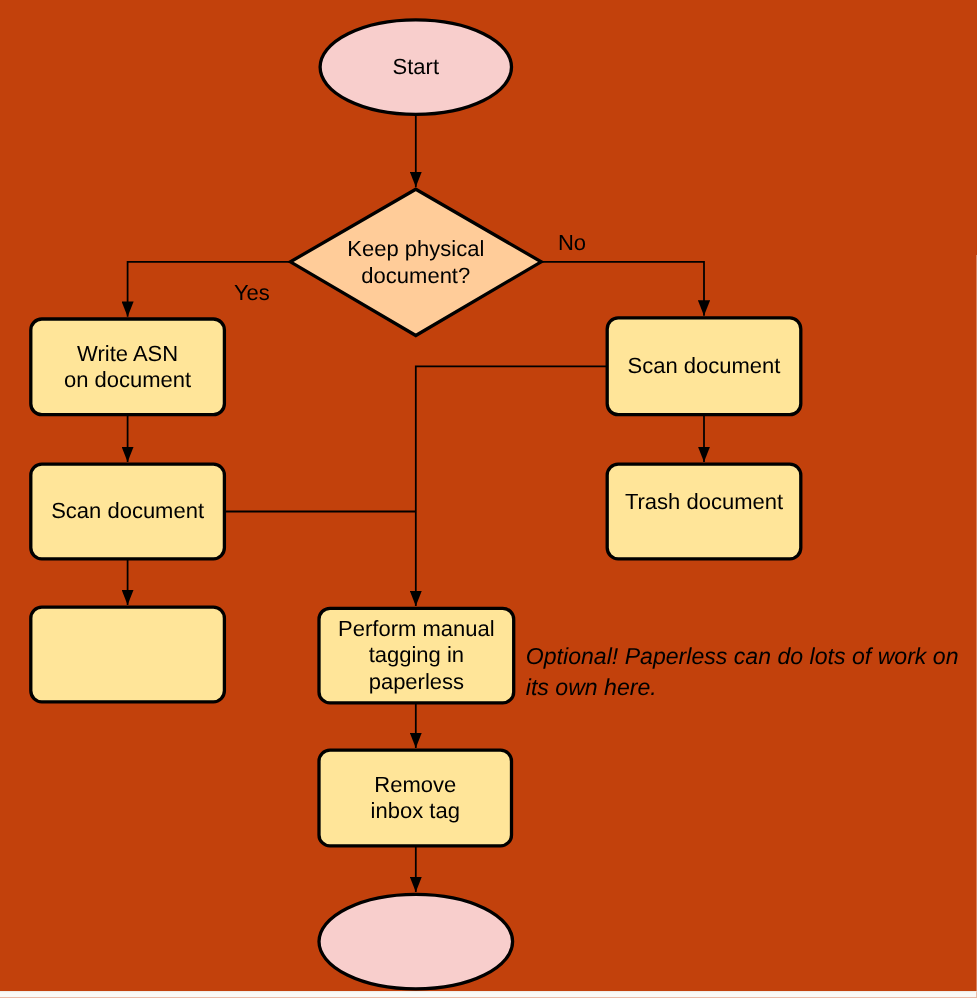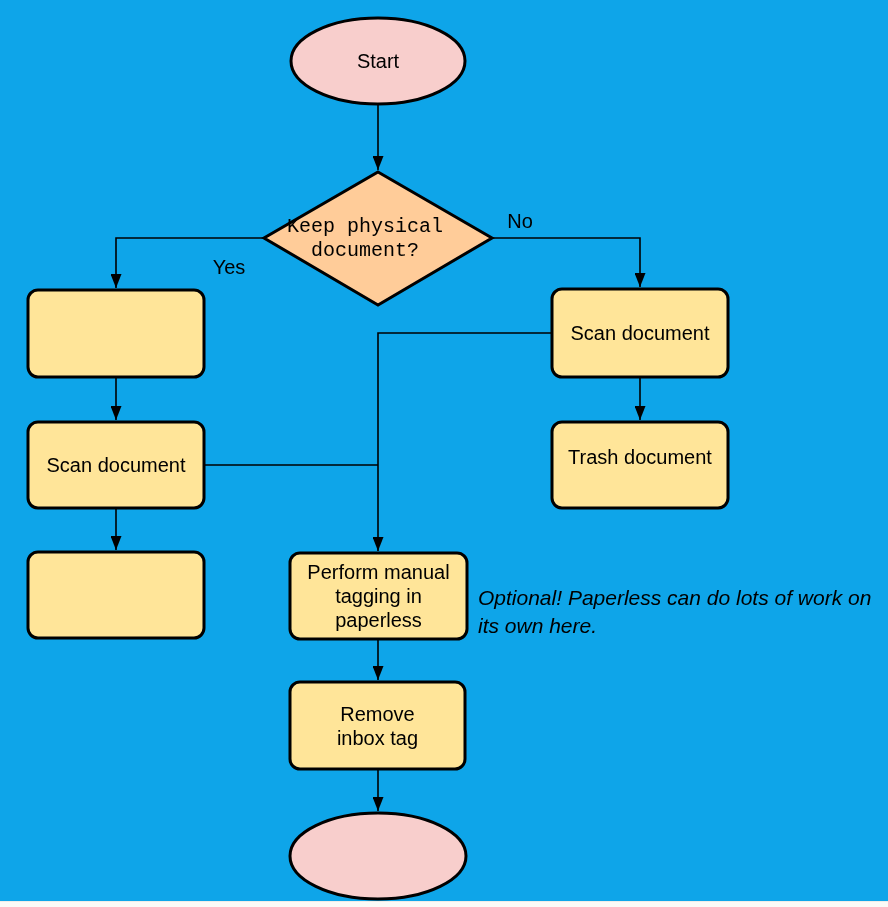--- a/index.html
+++ b/index.html
@@ -5,21 +5,21 @@
   html, body {
     margin: 0;
     padding: 0;
     background: #ffffff;
     font-family: "Liberation Sans", sans-serif;
   }
   .canvas {
     position: relative;
     width: 888px;
     height: 907px;
-    background: #0ea5e9;
+    background: #c2410c;
     overflow: hidden;
   }
   .canvas svg {
     position: absolute;
     left: 0;
     top: 0;
     z-index: 0;
   }
   .label {
     position: absolute;
@@ -94,23 +94,25 @@
       <rect x="552" y="289" width="176" height="88" rx="10" ry="10" fill="#FFE599"></rect>
       <rect x="552" y="422" width="176" height="86" rx="10" ry="10" fill="#FFE599"></rect>
       <rect x="290" y="553" width="177" height="86" rx="10" ry="10" fill="#FFE599"></rect>
       <rect x="290" y="682" width="175" height="87" rx="10" ry="10" fill="#FFE599"></rect>
       <ellipse cx="378" cy="856" rx="88" ry="43" fill="#F8CECC"></ellipse>
     </g>
   </svg>
 
   <div class="label" style="left:291px; top:18px; width:174px; height:86px;">Start</div>
 
-  <div class="label" style="left:251px; top:172px; width:228px; height:133px;font-family:Liberation Mono, monospace;">Keep physical
+  <div class="label" style="left:264px; top:172px; width:228px; height:133px;">Keep physical
 document?</div>
 
+  <div class="label" style="left:28px; top:290px; width:176px; height:87px;">Write ASN
+on document</div>
 
   <div class="label" style="left:28px; top:422px; width:176px; height:86px;">Scan document</div>
 
 
   <div class="label" style="left:552px; top:289px; width:176px; height:88px;">Scan document</div>
 
   <div class="label" style="left:552px; top:422px; width:176px; height:70px;">Trash document</div>
 
   <div class="label" style="left:290px; top:553px; width:177px; height:86px;">Perform manual
 tagging in

